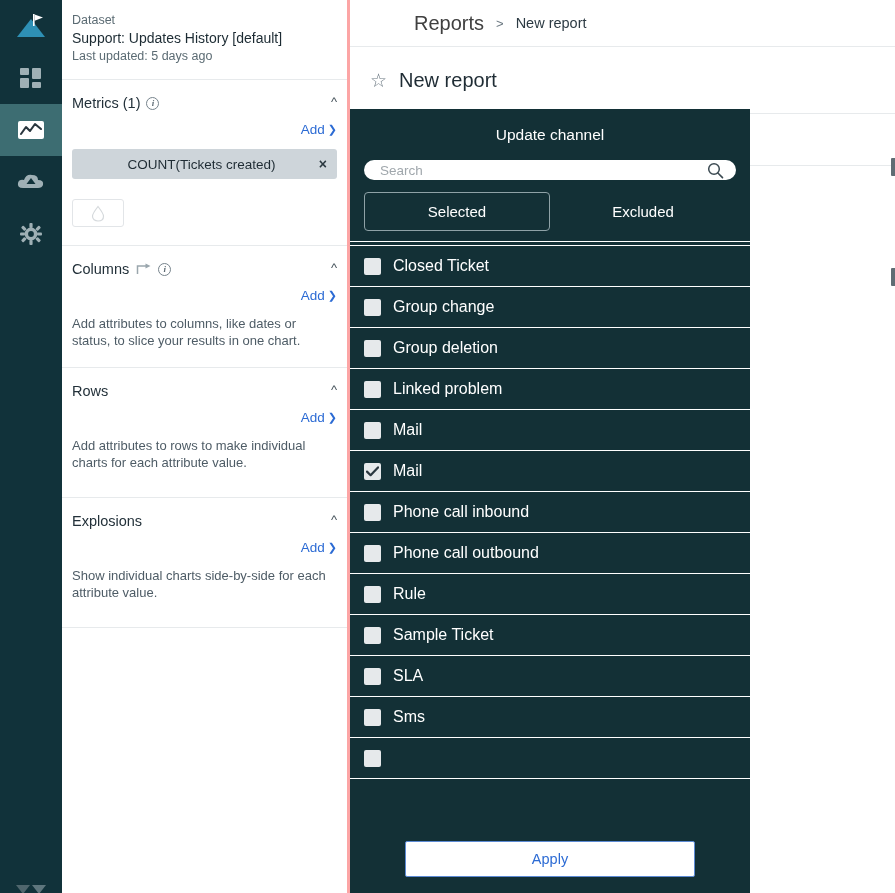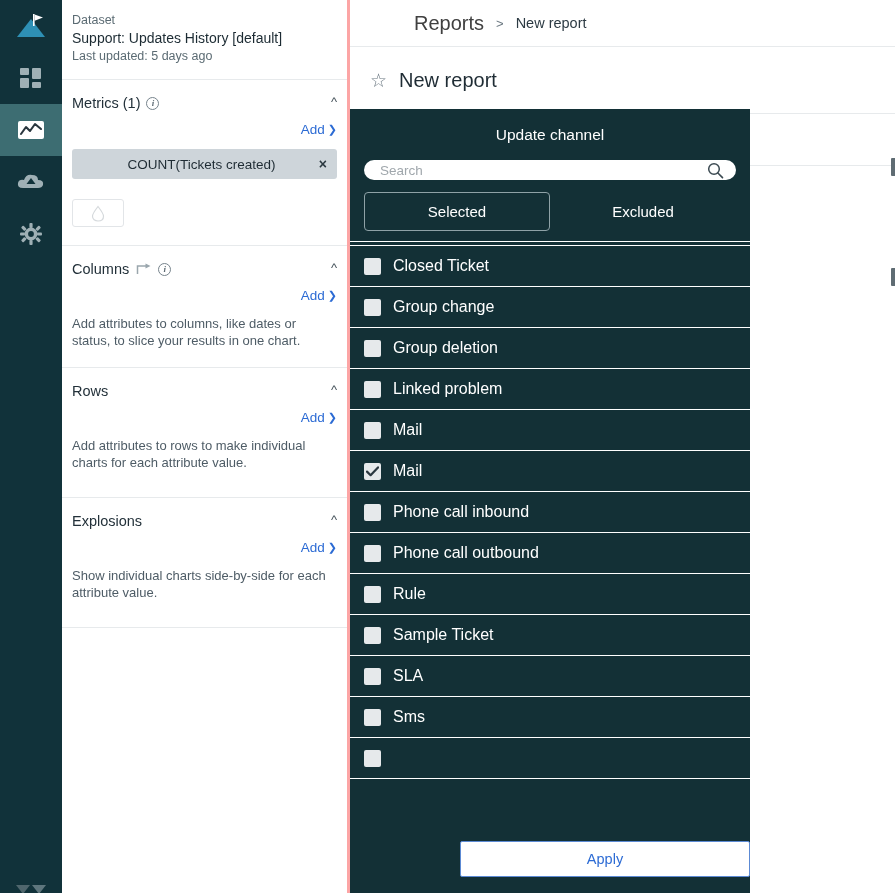--- a/index.html
+++ b/index.html
@@ -155,21 +155,21 @@
     padding: 0 0 0 14px;
     border-bottom: 1px solid #ffffff;
     color: #ffffff; font-size: 16px; cursor: pointer;
   }
   .cbox {
     width: 17px; height: 17px; border-radius: 2px; background: #e6e9eb;
     flex: 0 0 17px; display: flex; align-items: center; justify-content: center;
   }
   .cbox svg { display: block; }
   .dd-footer {
-    padding: 12px 0 16px 0; display: flex; justify-content: flex-end;
+    padding: 12px 0 16px 0; display: flex; justify-content: center;
     background: #133036;
   }
   .apply-btn {
     width: 290px; height: 36px; background: #ffffff;
     border: 1px solid #5c8ad4; border-radius: 2px;
     color: #2c6bd4; font-size: 14.5px; cursor: pointer;
     font-family: "Liberation Sans", sans-serif;
   }
 
   

